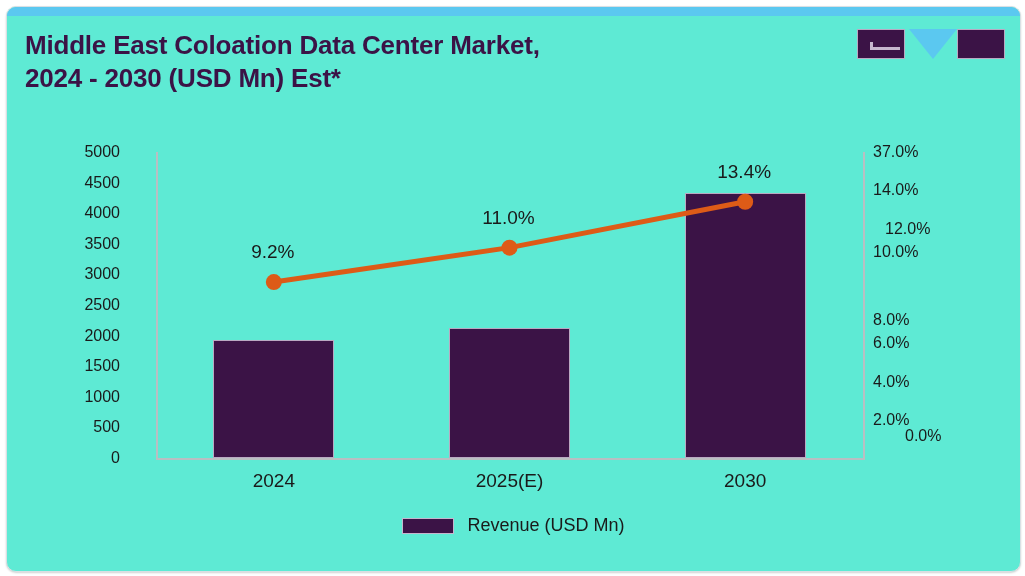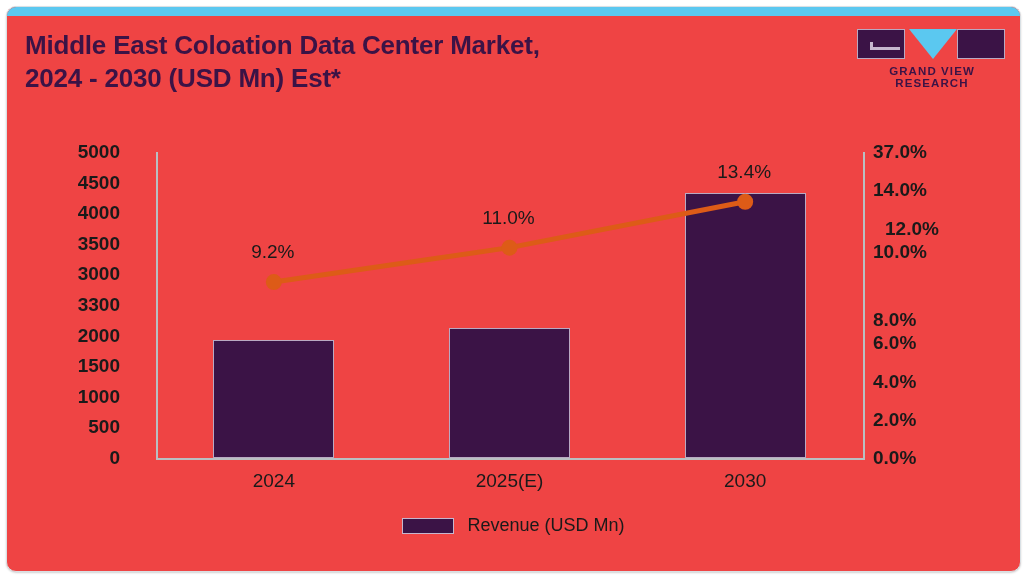--- a/index.html
+++ b/index.html
@@ -4,21 +4,21 @@
 <style>
   html,body{margin:0;padding:0;}
   body{
     width:1025px;height:576px;
     background:#ffffff;
     font-family:"Liberation Sans", sans-serif;
     overflow:hidden;
   }
   #card{
     position:absolute;left:6px;top:6px;width:1013px;height:564px;
-    background:#ef4444;
+    background:#5eead4;
     border-radius:10px;
     border:1px solid #d9e0e4;
     box-shadow:0 1px 2px rgba(0,0,0,.18);
     overflow:hidden;
   }
   #topbar{
     position:absolute;left:0;top:0;width:100%;height:9px;
     background:#5bc8f0;
   }
   
@@ -46,23 +46,22 @@
     border-top:30px solid #5bc8f0;
   }
   #logo .brand{
     position:absolute;left:0;top:36px;width:158px;text-align:center;
     color:#3B1346;font-size:11.5px;font-weight:bold;letter-spacing:1.1px;
   }
   
   #chart{position:absolute;left:0;top:0;width:1013px;height:564px;}
   .ylab{
     position:absolute;text-align:right;width:95px;
-    font-size:19px;color:#1a1a1a;
+    font-size:16px;color:#1a1a1a;
     transform:translateY(-50%);
-    font-weight:bold;
   }
   .ylab.left{left:18px;}
   .ylab.right{left:866px;text-align:left;}
   .axis-line{position:absolute;background:#b9bfc2;}
   .bar{
     position:absolute;background:#3B1346;
     border:1px solid #b9a9c2;box-sizing:border-box;
   }
   .xlab{
     position:absolute;text-align:center;font-size:19px;color:#1a1a1a;
@@ -99,47 +98,46 @@
       <div class="blk left">
         <div class="gtick"></div>
         <div class="gbar"></div>
       </div>
       <div class="tri"></div>
       <div class="blk right">
         
         
       </div>
     </div>
-    <div class="brand">GRAND VIEW RESEARCH</div>
   </div>
 
   <div id="chart">
       <div class="axis-line" style="left: 149px; top: 145px; width: 2px; height: 307px;"></div>
       <div class="axis-line" style="left: 856px; top: 145px; width: 2px; height: 307px;"></div>
       <div class="axis-line" style="left: 149px; top: 451px; width: 709px; height: 2px;"></div>
       <div class="ylab left" style="top: 145px;">5000</div>
       <div class="ylab left" style="top: 175.6px;">4500</div>
       <div class="ylab left" style="top: 206.2px;">4000</div>
       <div class="ylab left" style="top: 236.8px;">3500</div>
       <div class="ylab left" style="top: 267.4px;">3000</div>
-      <div class="ylab left" style="top: 298px;">3300</div>
+      <div class="ylab left" style="top: 298px;">2500</div>
       <div class="ylab left" style="top: 328.6px;">2000</div>
       <div class="ylab left" style="top: 359.2px;">1500</div>
       <div class="ylab left" style="top: 389.8px;">1000</div>
       <div class="ylab left" style="top: 420.4px;">500</div>
       <div class="ylab left" style="top: 451px;">0</div>
       <div class="ylab right" style="top: 145px;">37.0%</div>
       <div class="ylab right" style="top: 183.25px;">14.0%</div>
       <div class="ylab right" style="top: 221.5px; margin-left: 12px;">12.0%</div>
       <div class="ylab right" style="top: 245px;">10.0%</div>
       <div class="ylab right" style="top: 298px; margin-top: 15px;">8.0%</div>
       <div class="ylab right" style="top: 336.25px;">6.0%</div>
       <div class="ylab right" style="top: 374.5px;">4.0%</div>
       <div class="ylab right" style="top: 412.75px;">2.0%</div>
-      <div class="ylab right" style="top: 451px;">0.0%</div>
+      <div class="ylab right" style="top: 429px; margin-left: 32px;">0.0%</div>
       <div class="bar" style="left: 206.333px; top: 332.884px; width: 121px; height: 118.116px; background: rgb(59, 19, 70);"></div>
       <div class="xlab" style="left: 266.833px; top: 463px;">2024</div>
       <div class="bar" style="left: 442px; top: 320.95px; width: 121px; height: 130.05px; background: rgb(59, 19, 70);"></div>
       <div class="xlab" style="left: 502.5px; top: 463px;">2025(E)</div>
       <div class="bar" style="left: 677.667px; top: 186.31px; width: 121px; height: 264.69px; background: rgb(59, 19, 70);"></div>
       <div class="xlab" style="left: 738.167px; top: 463px;">2030</div>
       <svg width="1013" height="564" style="position: absolute; left: 0px; top: 0px; pointer-events: none;">
         <polyline points="266.8333333333333,275.05 502.5,240.625 738.1666666666666,194.72499999999997" fill="none" stroke="#DD5B17" stroke-width="5" stroke-linecap="round" stroke-linejoin="round"></polyline>
         <circle cx="266.8333333333333" cy="275.05" r="8" fill="#DD5B17"></circle>
         <circle cx="502.5" cy="240.625" r="8" fill="#DD5B17"></circle>

